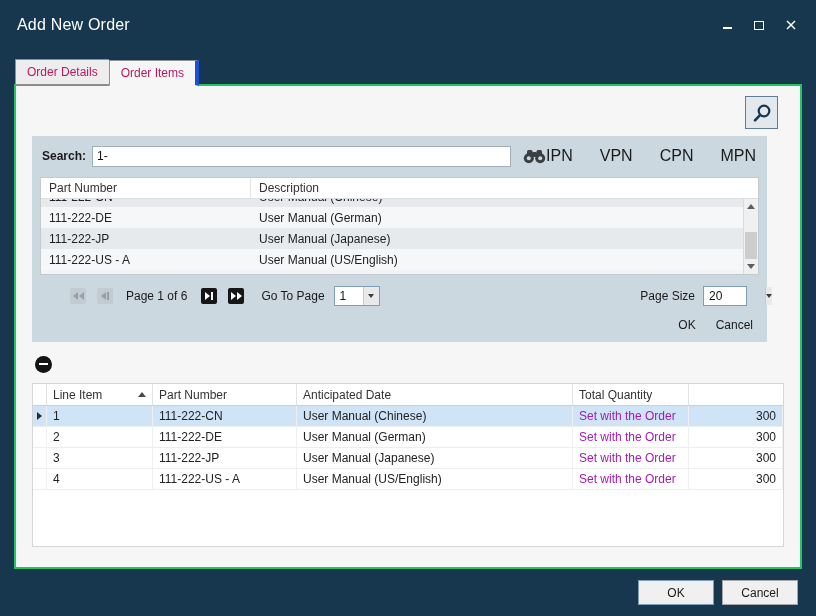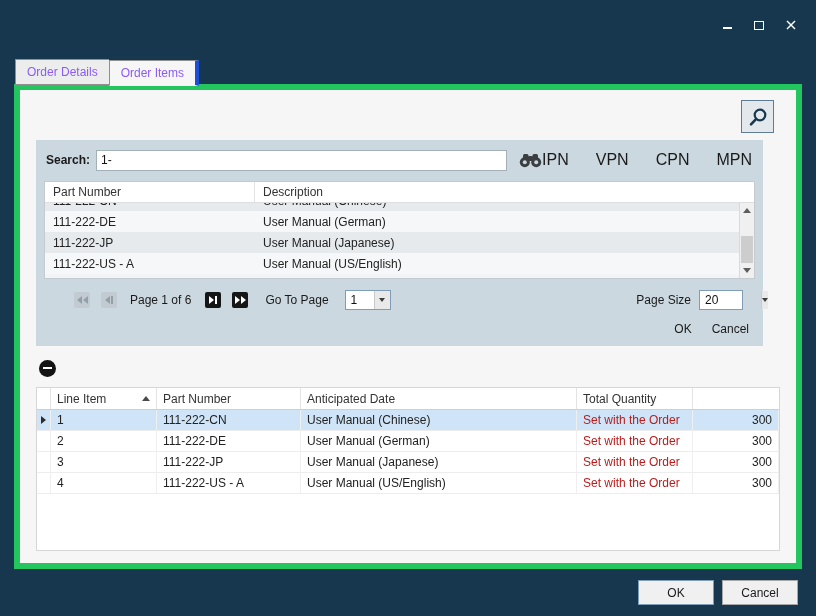--- a/index.html
+++ b/index.html
@@ -15,25 +15,25 @@
   .titlebar { height:50px; display:flex; align-items:center; padding:0 10px 0 17px; }
   .title { color:#ffffff; font-size:16px; letter-spacing:.2px; }
   .win-controls { margin-left:auto; display:flex; align-items:center; gap:18px; padding-right:8px; }
   .wc { width:14px; height:14px; display:flex; align-items:center; justify-content:center; }
   .min-glyph { width:9px; height:2px; background:#ffffff; margin-top:6px; }
   .max-glyph { width:10px; height:9px; border:1px solid #ffffff; }
 
   
   .dialog-body { position:absolute; left:14px; top:61px; width:788px; height:509px; }
   .tabstrip { display:flex; align-items:flex-end; height:24px; position:relative; z-index:2; padding-left:1px; }
-  .tab { height:21px; font-size:12px; color:#8b5cf6; padding:12px 11px; display:flex; align-items:center;
+  .tab { height:21px; font-size:12px; color:#be185d; padding:12px 11px; display:flex; align-items:center;
          background:#ededed; border:1px solid #8f8f8f; border-right:none; }
   .tab:last-of-type { border-right:1px solid #8f8f8f; }
   .tab.active { height:24px; background:#f6f6f6; border-right:4px solid #1d4ed8; border-bottom:1px solid #f6f6f6; margin-bottom:-1px; }
-  .content-panel { position:relative; margin-top:-1px; height:485px; background:#f6f6f6; border:6px solid #22c55e; }
+  .content-panel { position:relative; margin-top:-1px; height:485px; background:#f6f6f6; border:2px solid #22c55e; }
 
   
   .search-toggle { position:absolute; top:10px; right:22px; width:33px; height:33px;
                    background:#e2e8ec; border:1px solid #5f7c92; display:flex; align-items:center; justify-content:center; }
 
   
   .search-panel { margin:50px 33px 0 16px; background:#ccd8e0; padding:8px; }
   .search-row { display:flex; align-items:center; height:24px; }
   .search-label { font-size:12px; font-weight:bold; color:#1a1a1a; margin:0 6px 0 2px; }
   .search-input { width:468px; height:21px; border:1px solid #a4b0b8; font-size:12px; padding:0 4px; background:#fff; color:#111; }
@@ -64,21 +64,21 @@
 
   
   .pager { display:flex; align-items:center; margin-top:10px; height:22px; font-size:12px; color:#1a1a1a; padding:0 12px 0 30px; }
   .pg-btn { width:16px; height:16px; border-radius:2px; display:flex; align-items:center; justify-content:center; gap:1px; margin-right:11px; }
   .pg-btn.disabled { background:#c2cbd1; color:#94a0a8; }
   .pg-btn.enabled { background:#161616; color:#ffffff; }
   .t-l { width:0; height:0; border-top:4px solid transparent; border-bottom:4px solid transparent; border-right:5px solid currentColor; }
   .t-r { width:0; height:0; border-top:4px solid transparent; border-bottom:4px solid transparent; border-left:5px solid currentColor; }
   .pbar { width:2px; height:8px; background:currentColor; }
   .page-status { margin:0 14px 0 2px; }
-  .goto-label { margin:0 16px 0 6px; }
+  .goto-label { margin:0 9px 0 6px; }
   .combo { height:20px; background:#ffffff; border:1px solid #7f9db9; display:flex; align-items:stretch; font-size:12px; color:#111; }
   .combo .val { display:flex; align-items:center; padding:0 5px; min-width:22px; }
   .combo .dd { width:16px; background:#e9e9e9; border-left:1px solid #c9c9c9; display:flex; align-items:center; justify-content:center; }
   .dd-arrow { width:0; height:0; border-left:3.5px solid transparent; border-right:3.5px solid transparent; border-top:4px solid #3c3c3c; }
   .pager-right { margin-left:auto; display:flex; align-items:center; gap:8px; }
 
   .panel-actions { display:flex; justify-content:flex-end; align-items:center; gap:20px; margin-top:11px; padding:0 6px 2px 0; font-size:12px; color:#1a1a1a; }
 
   
   .remove-row { margin:14px 0 0 19px; height:17px; }
@@ -90,35 +90,36 @@
   .g-header, .g-row { display:grid; grid-template-columns:14px 106px 144px 276px 116px 1fr; }
   .g-header { height:22px; border-bottom:1px solid #cfcfcf; color:#333; background:#fff; }
   .g-hcell { display:flex; align-items:center; padding:0 6px; border-right:1px solid #e3e3e3; overflow:hidden; white-space:nowrap; }
   .g-hcell.sel { padding:0; }
   .sort-asc { margin-left:auto; width:0; height:0; border-left:4px solid transparent; border-right:4px solid transparent; border-bottom:5px solid #4a4a4a; }
   .g-row { height:21px; border-bottom:1px solid #ededed; color:#222; background:#fff; }
   .g-row.selected { background:#cfe4f6; }
   .g-cell { display:flex; align-items:center; padding:0 6px; border-right:1px solid #efefef; overflow:hidden; white-space:nowrap; }
   .g-cell.sel { padding:0; justify-content:center; }
   .row-arrow { width:0; height:0; border-top:4px solid transparent; border-bottom:4px solid transparent; border-left:5px solid #2d2d2d; }
-  .g-cell.date { color:#b91c1c; }
+  .g-cell.date { color:#a21caf; }
   .g-cell.qty { justify-content:flex-end; }
 
   
   .footer-btns { position:absolute; right:18px; bottom:11px; display:flex; gap:8px; }
   .btn { width:76px; height:25px; background:#f0f0f0; border:1px solid #a6a6a6; font-size:12px; color:#1a1a1a;
          display:flex; align-items:center; justify-content:center; font-family:"Liberation Sans", sans-serif; }
   .btn-ok { border-color:#7f9db9; }
 </style>
 </head>
 <body>
 
 <div>
 
   <div class="titlebar">
+    <span class="title">Add New Order</span>
     <div class="win-controls">
       <span class="wc">
           <span class="min-glyph"></span>
         </span>
       <span class="wc">
           <span class="max-glyph"></span>
         </span>
       <span class="wc">
         <svg width="10" height="10" viewBox="0 0 10 10">
             <line x1="1" y1="1" x2="9" y2="9" stroke="#ffffff" stroke-width="1.4"></line>

